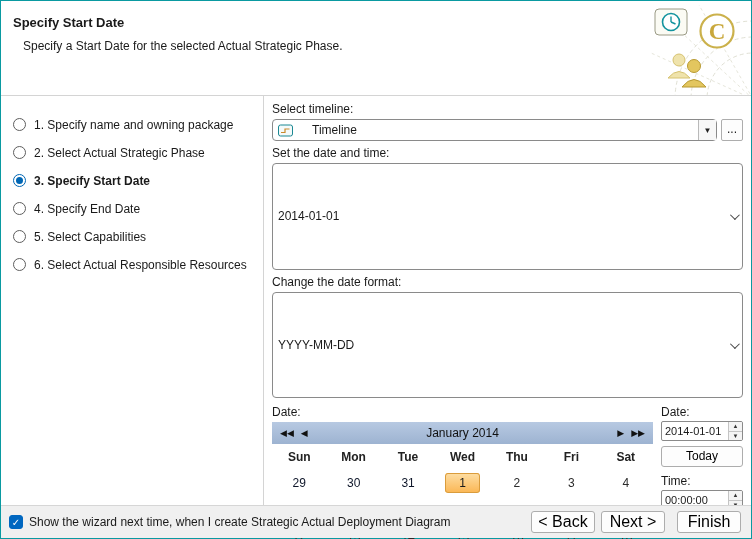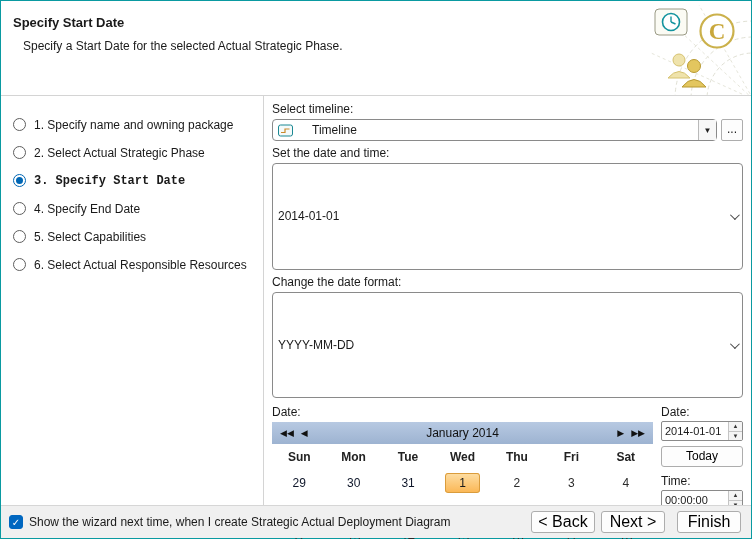--- a/index.html
+++ b/index.html
@@ -20,21 +20,21 @@
   .header .h-sub { margin:9px 0 0 10px; font-size:12px; }
   .header .art { position:absolute; right:0; top:0; width:110px; height:95px; }
 
   
   .body { flex:1; display:flex; min-height:0; }
   .steps { width:263px; flex:0 0 auto; border-right:1px solid #D4D4D4; padding:22px 8px 0 12px; }
   .step { display:flex; gap:8px; margin-bottom:14px; }
   .radio { width:13px; height:13px; border-radius:50%; border:1px solid #5E5E5E; background:#fff; flex:0 0 auto; position:relative; }
   .step.selected .radio { border-color:#0066B4; }
   .step.selected .radio::after { content:""; position:absolute; inset:2px; border-radius:50%; background:#0066B4; }
-  .step.selected .label { font-weight:bold;font-family:Liberation Mono, monospace; }
+  .step.selected .label { font-weight:bold; }
   .step .label { white-space:nowrap; }
 
   .content { flex:1; padding:6px 8px 0 8px; display:flex; flex-direction:column; min-width:0; }
   .field-label { margin:5px 0 3px 0; }
   .combo-row { display:flex; gap:4px; align-items:center; }
   .combo { flex:1; height:22px; border:1px solid #8A8A8A; border-radius:4px; background:#fff; display:flex; align-items:center; padding:0 0 0 5px; gap:19px; min-width:0; }
   .combo .val { flex:1; white-space:nowrap; overflow:hidden; }
   .combo .chev { width:18px; text-align:center; flex:0 0 auto; }
   .chevron { display:inline-block; width:7px; height:7px; border-right:1.5px solid #474747; border-bottom:1.5px solid #474747; transform:rotate(45deg) translateY(-2px); }
   .combo .arrow-btn { width:18px; height:20px; border-left:1px solid #B9B9B9; display:flex; align-items:center; justify-content:center; font-size:8px; color:#222; flex:0 0 auto; background:#F7F7F7; }

